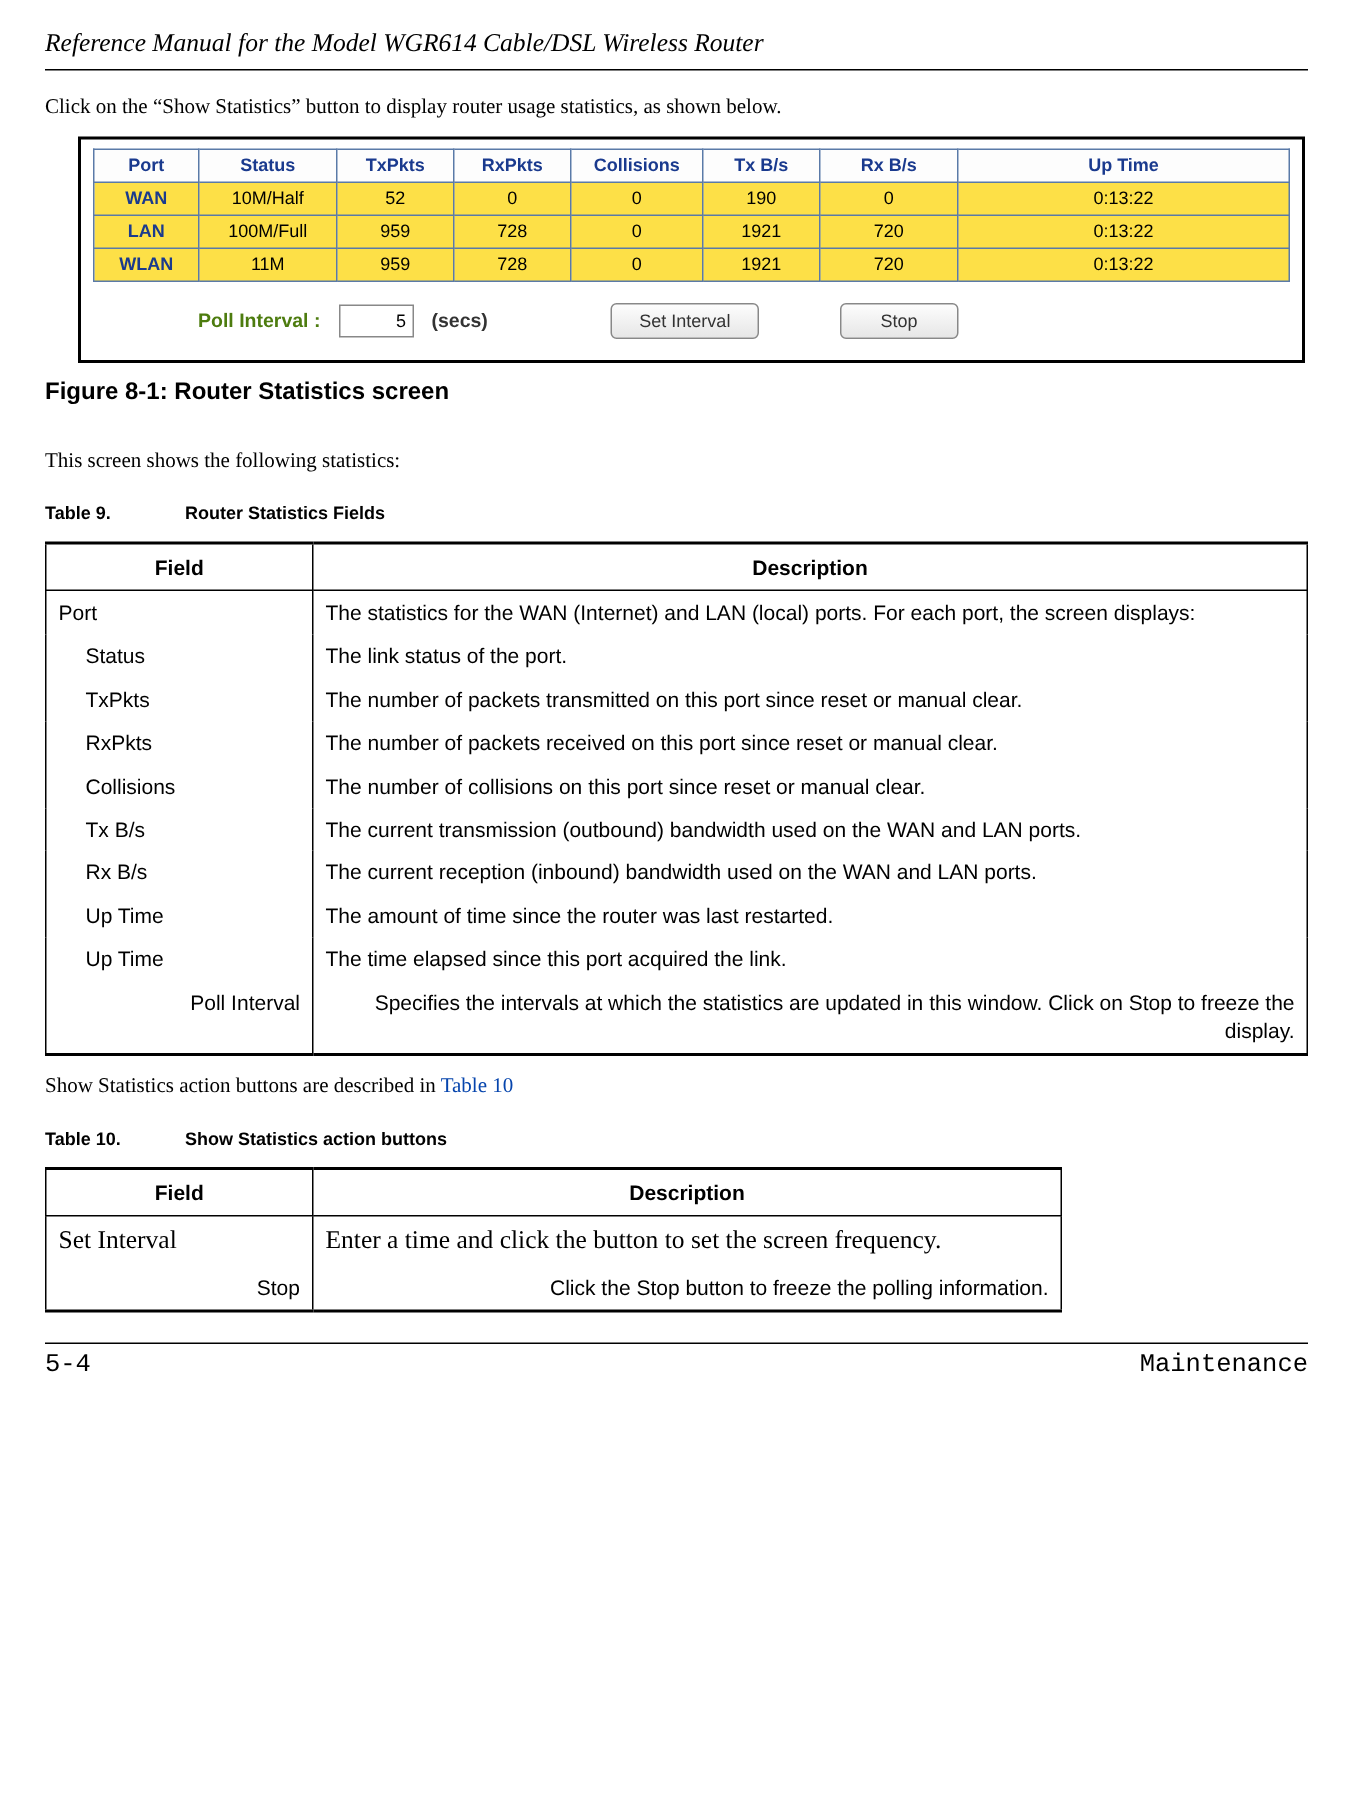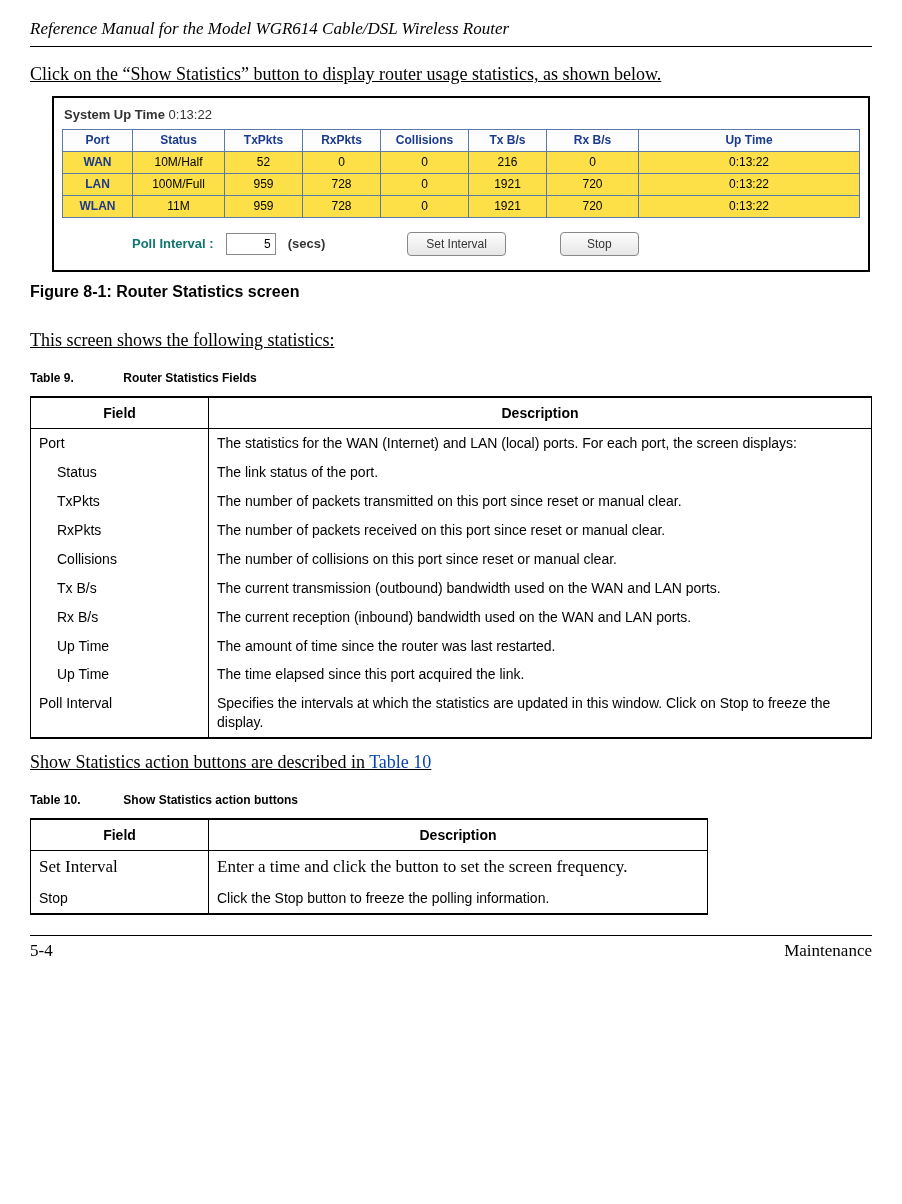--- a/index.html
+++ b/index.html
@@ -14,23 +14,22 @@
     }
     .doc-header {
       font-style: italic;
       font-size: 17px;
       border-bottom: 1.5px solid #000;
       padding-bottom: 6px;
       margin-bottom: 16px;
     }
     .body-para {
       font-family: "Times New Roman", Times, serif;
-      font-size: 18px;
+      font-size: 14px;
       margin: 12px 0 10px 0;
-      text-decoration: underline;
     }
     .screenshot-box {
       border: 2px solid #000;
       margin: 6px 0 10px 22px;
       width: 818px;
       padding: 6px 8px 10px 8px;
       background: #fff;
       font-family: Verdana, Arial, sans-serif;
       font-size: 12px;
     }
@@ -66,21 +65,21 @@
       font-weight: bold;
     }
     .poll-row {
       display: flex;
       align-items: center;
       gap: 12px;
       padding: 14px 10px 4px 70px;
       font-family: Arial, sans-serif;
       font-size: 13px;
     }
-    .poll-label { font-weight: bold; color: #0f766e; }
+    .poll-label { font-weight: bold; color: #4d7c0f; }
     .poll-input {
       width: 50px;
       height: 22px;
       border: 1px solid #888;
       padding: 0 4px;
       text-align: right;
       font-family: Verdana, Arial, sans-serif;
       font-size: 12px;
     }
     .secs { color: #333; margin-right: 70px; font-weight: bold; }
@@ -128,51 +127,48 @@
       border-right: 1px solid #000;
       padding: 5px 8px;
       vertical-align: top;
       line-height: 1.35;
     }
     .desc-table tr.last-row td {
       border-bottom: 1px solid #000;
     }
     .desc-table tr.thick-bottom td {
       border-bottom: 2.5px solid #000;
+      text-align: right;
     }
     .t9 td.f { width: 178px; }
     .t10 td.f { width: 178px; }
     .sub { padding-left: 26px !important; }
     .serif-cell {
       font-family: "Times New Roman", Times, serif;
       font-size: 17px;
     }
     .link-xref { color: #0645AD; }
     .footer {
       display: flex;
       justify-content: space-between;
       border-top: 1.5px solid #000;
       margin-top: 20px;
       padding-top: 4px;
-      font-family: Liberation Serif, serif;
+      font-family: Liberation Mono, monospace;
       font-size: 17px;
     }
   </style>
 </head>
 <body>
 
 <div class="doc-header">Reference Manual for the Model WGR614 Cable/DSL Wireless Router</div>
 
 <p class="body-para">Click on the “Show Statistics” button to display router usage statistics, as shown below.</p>
 
 <div class="screenshot-box">
-  <div class="sys-up">
-    <span>System Up Time</span>
-    <span class="val">0:13:22</span>
-  </div>
   <table class="stats-table">
     <colgroup>
       <col style="width:70px">
         <col style="width:92px">
         <col style="width:78px">
         <col style="width:78px">
       <col style="width:88px">
         <col style="width:78px">
         <col style="width:92px">
         <col>
@@ -189,21 +185,21 @@
         <th>Up Time</th>
       </tr>
     </thead>
     <tbody id="stats-body">
         <tr>
           <td class="port-cell">WAN</td>
           <td>10M/Half</td>
           <td>52</td>
           <td>0</td>
           <td>0</td>
-          <td>216</td>
+          <td>190</td>
           <td>0</td>
           <td>0:13:22</td>
         </tr>
         <tr>
           <td class="port-cell">LAN</td>
           <td>100M/Full</td>
           <td>959</td>
           <td>728</td>
           <td>0</td>
           <td>1921</td>

